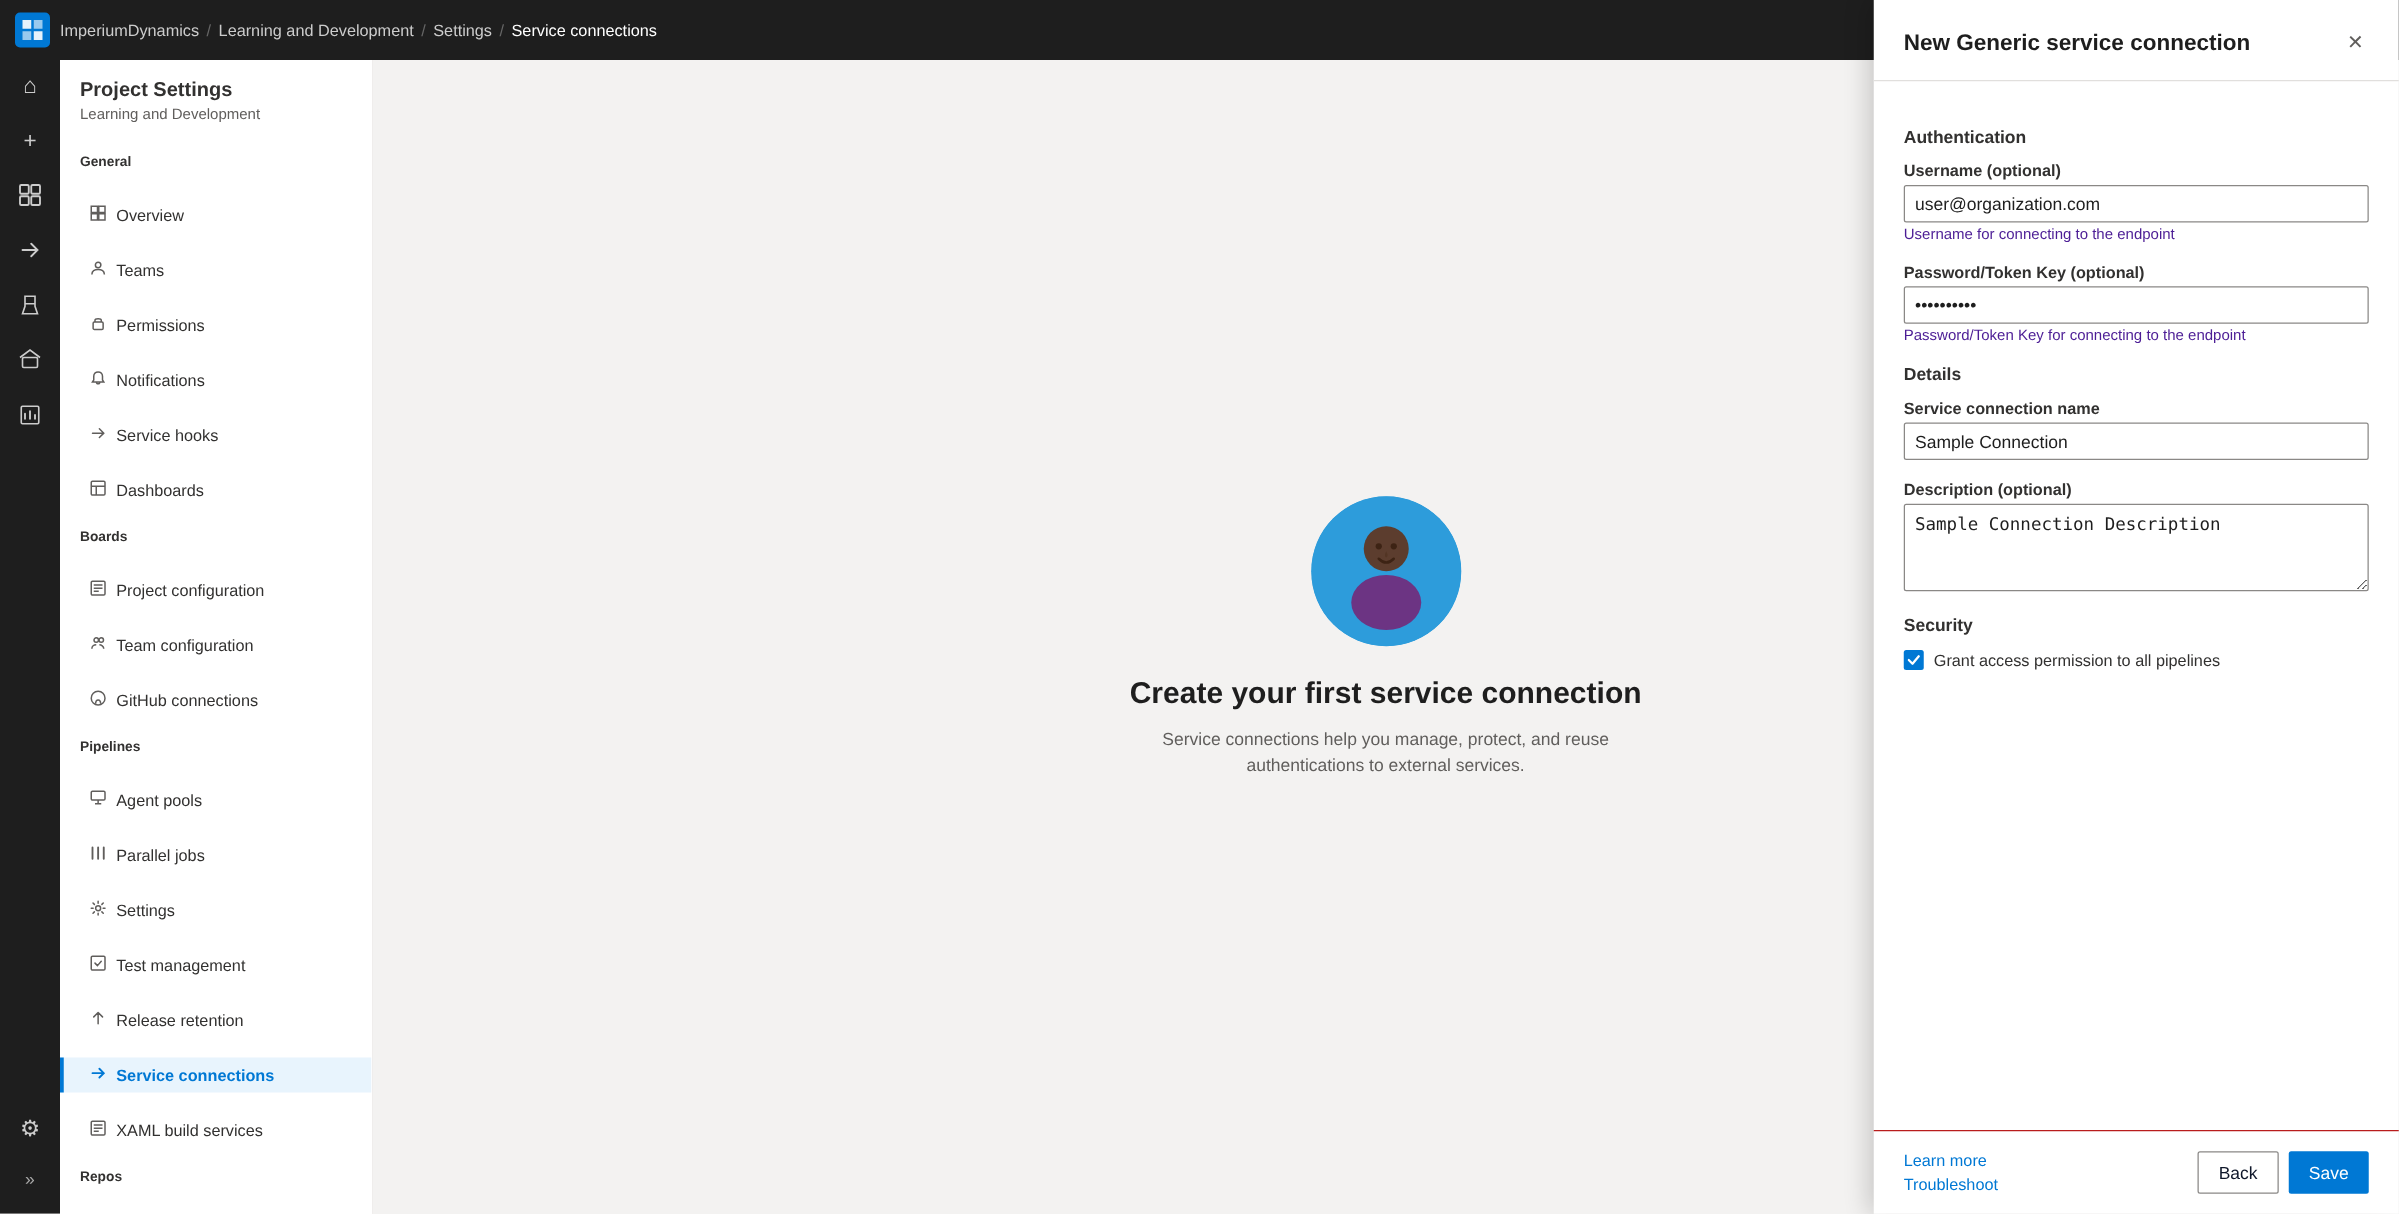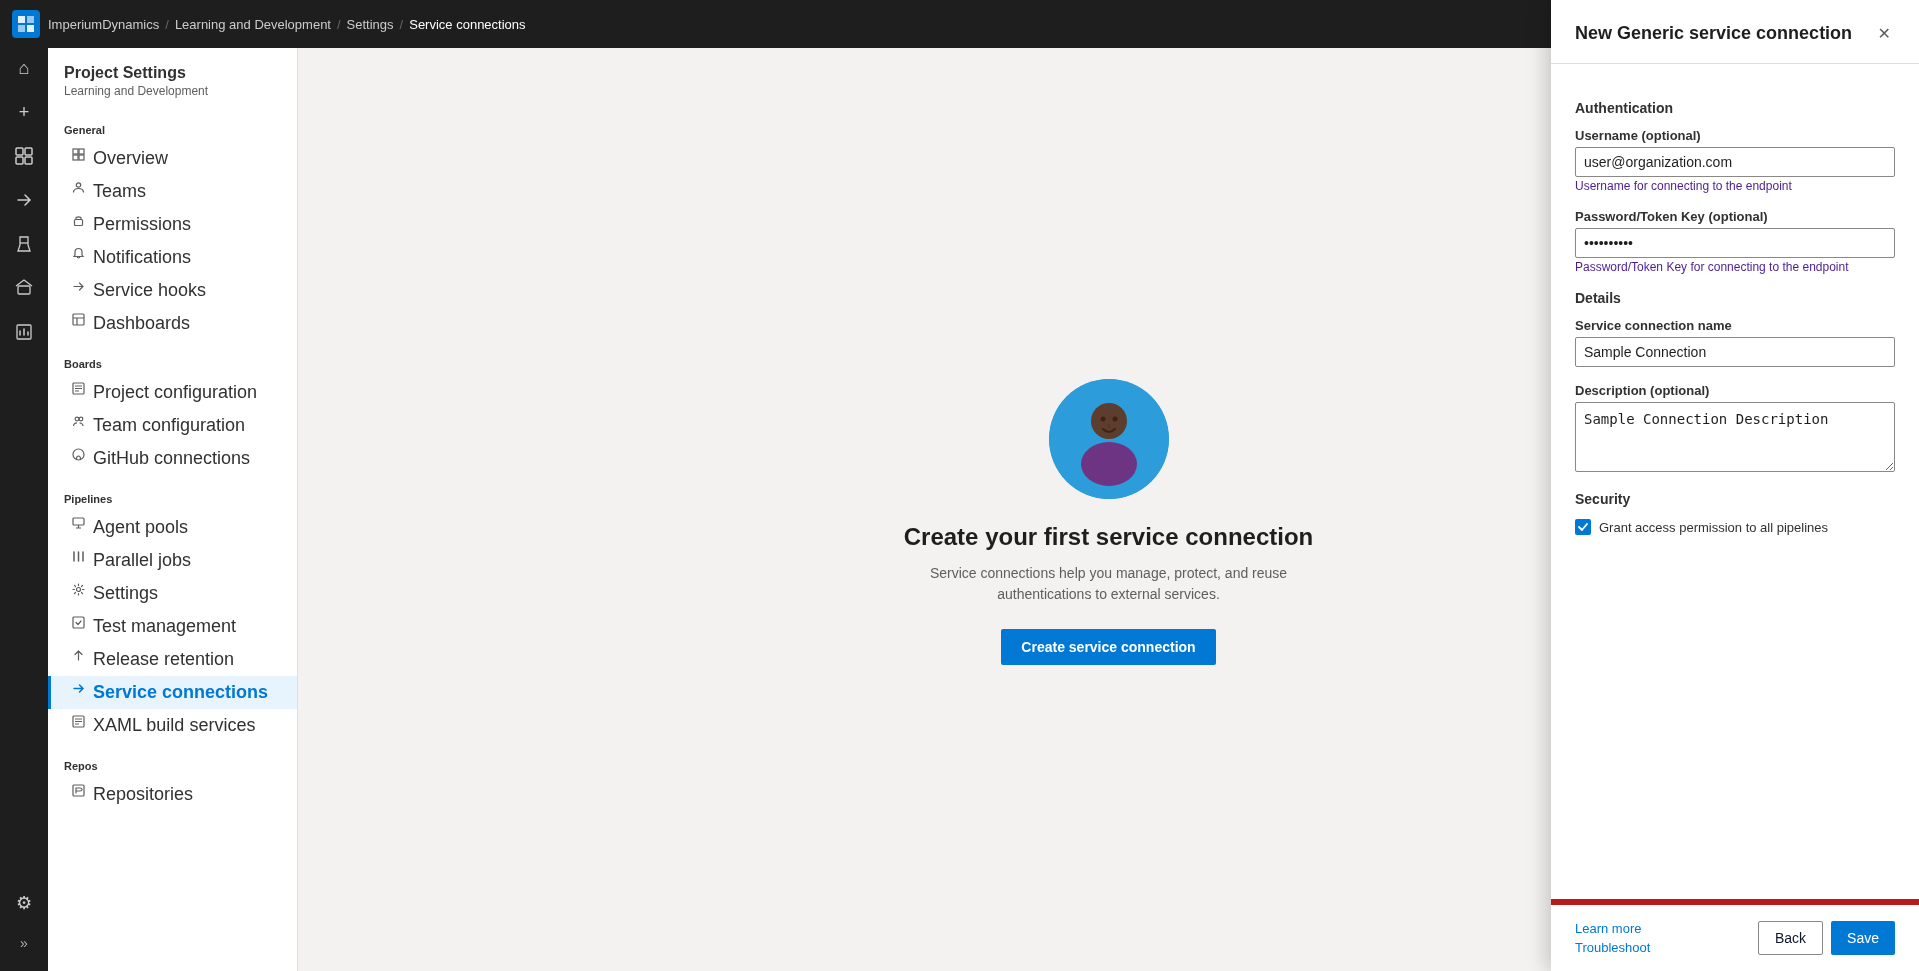--- a/index.html
+++ b/index.html
@@ -45,22 +45,22 @@
     .sidebar-header { padding: 16px 16px 8px 16px; }
     .sidebar-title { font-size: 16px; font-weight: 600; color: #323130; }
     .sidebar-subtitle { font-size: 12px; color: #605e5c; margin-top: 2px; }
 
     .sidebar-section { margin-top: 12px; }
     .sidebar-section-label {
       padding: 6px 16px; font-size: 11px; font-weight: 600;
       color: #323130; text-transform: none; letter-spacing: 0;
     }
     .sidebar-item {
-      display: flex; gap: 8px;
-      padding: 6px 16px 6px 24px; cursor: pointer; color: #323130; font-size: 18px;
+      display: flex; align-items: center; gap: 8px;
+      padding: 6px 16px 6px 24px; cursor: pointer; color: #323130; font-size: 13px; margin-top: 16px;
     }
     .sidebar-item.active { background: #e8f4fd; border-left: 3px solid #0078d4; padding-left: 21px; color: #0078d4; font-weight: 600; }
     .sidebar-icon { font-size: 13px; color: #605e5c; flex-shrink: 0; }
     .sidebar-item.active .sidebar-icon { color: #0078d4; }
 
     
     .main {
       flex: 1; display: flex; align-items: center; justify-content: center;
       padding-top: 73px; background: #f3f2f1; position: relative;
     }
@@ -72,33 +72,33 @@
     }
     .main-heading { font-size: 24px; font-weight: 700; color: #1e1e1e; margin-bottom: 12px; }
     .main-desc { font-size: 14px; color: #605e5c; max-width: 420px; margin: 0 auto 24px; line-height: 1.5; }
     .btn-primary {
       background: #0078d4; color: white; border: none; padding: 10px 20px;
       font-size: 14px; font-weight: 600; cursor: pointer; border-radius: 2px;
     }
 
     
     .panel-overlay {
-      position: fixed; top: 0; right: 0; bottom: 0; width: 368px;
+      position: fixed; top: 0; right: 0; bottom: 0; width: 420px;
       background: white; box-shadow: -4px 0 20px rgba(0,0,0,0.2);
       z-index: 200; display: flex; flex-direction: column;
     }
     .panel-header {
       padding: 20px 24px 16px; border-bottom: 1px solid #e1dfdd;
       display: flex; align-items: center; justify-content: space-between;
     }
     .panel-title { font-size: 18px; font-weight: 600; color: #1e1e1e; }
     .panel-close { background: none; border: none; cursor: pointer; font-size: 16px; color: #605e5c; padding: 4px; }
     .panel-body { flex: 1; overflow-y: auto; padding: 20px 24px; }
     .panel-footer {
-      padding: 16px 24px; border-top: 6px solid #b91c1c;
+      padding: 16px 24px; border-top: 1px solid #b91c1c;
       display: flex; justify-content: space-between; align-items: center;
     }
     .panel-footer-links { display: flex; flex-direction: column; gap: 4px; }
     .panel-footer-links a { color: #0078d4; font-size: 13px; text-decoration: none; cursor: pointer; }
     .panel-footer-buttons { display: flex; gap: 8px; }
     .btn-back {
       background: white; color: #0f172a; border: 1px solid #8a8886;
       padding: 8px 16px; font-size: 14px; cursor: pointer; border-radius: 2px;
     }
     .btn-save {
@@ -387,21 +387,20 @@
 
         <circle cx="54" cy="40" r="2.5" fill="#3d2314"></circle>
         <circle cx="66" cy="40" r="2.5" fill="#3d2314"></circle>
         <path d="M54 50 Q60 56 66 50" stroke="#3d2314" stroke-width="2" fill="none" stroke-linecap="round"></path>
 
         <path d="M60 44 Q58 48 60 49 Q62 48 60 44" fill="#4a2e1a" opacity="0.5"></path>
       </svg>
     </div>
     <div class="main-heading">Create your first service connection</div>
     <div class="main-desc">Service connections help you manage, protect, and reuse authentications to external services.</div>
-    <button class="btn-primary">Create service connection</button>
   </div>
 </div>
 
 <div class="panel-overlay">
   <div class="panel-header">
     <div class="panel-title">New Generic service connection</div>
     <button class="panel-close">✕</button>
   </div>
 
   <div class="panel-body">

